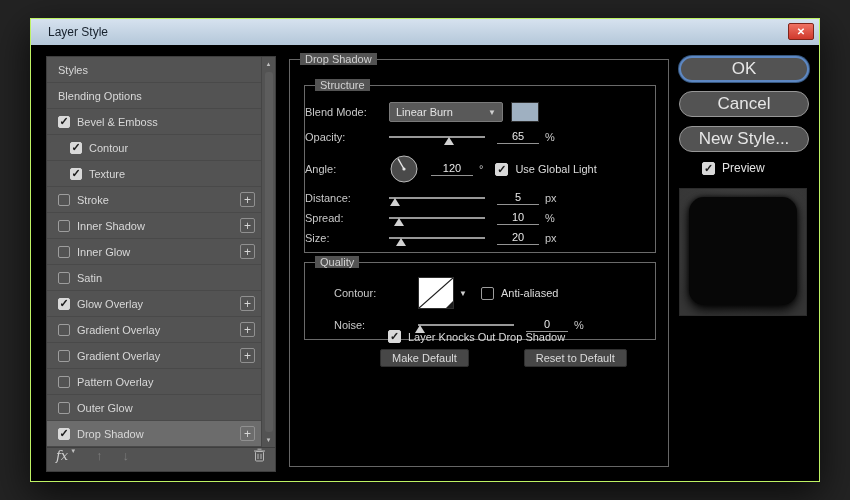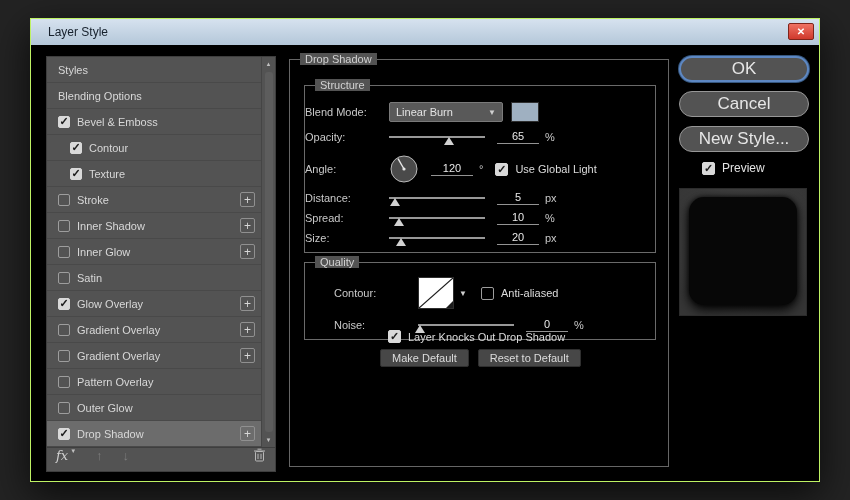--- a/index.html
+++ b/index.html
@@ -126,21 +126,21 @@
     width:36px; height:32px; background:#fff; border:1px solid #2e2e2e;
     position:relative; flex:none;
   }
   .contour-corner {
     position:absolute; right:0; bottom:0; width:0; height:0;
     border-left:7px solid transparent; border-bottom:7px solid #1c1c1c;
   }
   .contour-dd { font-size:8px; color:#cfcfcf; margin-left:5px; margin-right:14px; }
 
   .knockout-row { position:absolute; left:98px; top:270px; display:flex; align-items:center; }
-  .default-btns { position:absolute; left:90px; top:289px; display:flex; }
+  .default-btns { position:absolute; left:90px; top:289px; display:flex;gap:46px; }
   .flat-btn {
     background:#474747; border:1px solid #2f2f2f; border-radius:2px;
     color:#dcdcdc; font-size:11px; font-family:inherit;
     padding:3px 11px; margin-right:9px; height:18px; line-height:1;
   }
 
   
   .row-blend    { margin-top:14px; height:24px; }
   .row-opacity  { height:26px; }
   .row-angle    { height:38px; }

